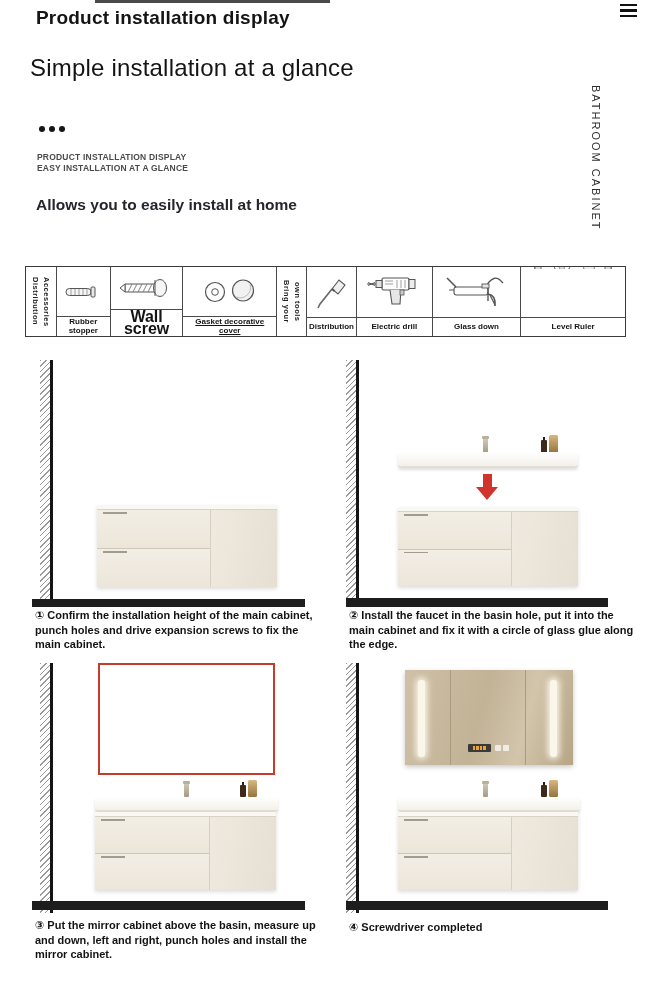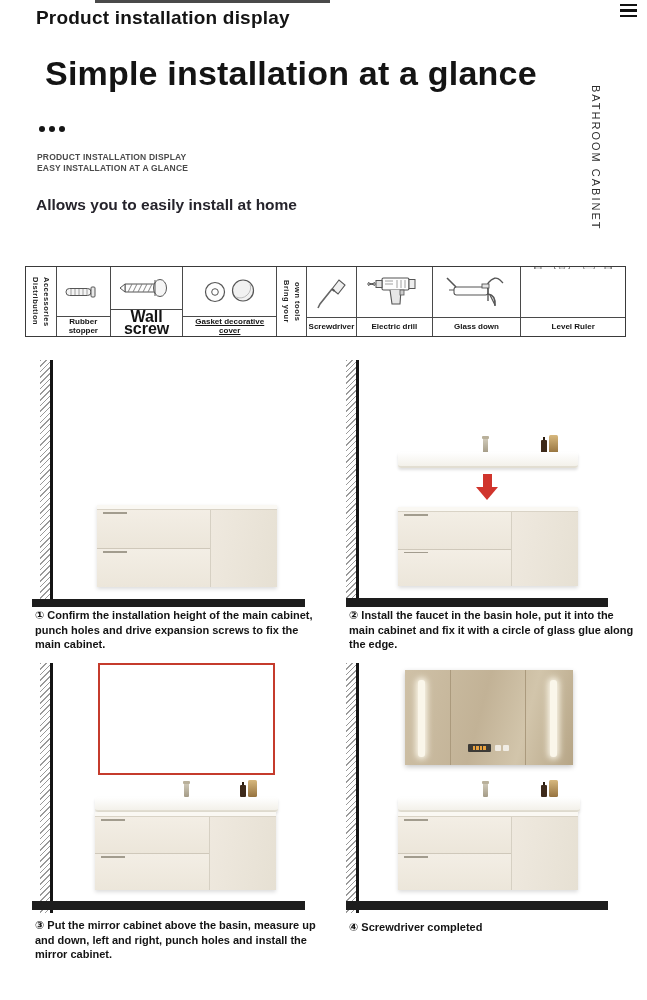--- a/index.html
+++ b/index.html
@@ -3,21 +3,21 @@
 <meta charset="utf-8">
 <style>
   html,body{margin:0;padding:0;background:#fff;}
   .page{
     position:relative;width:647px;height:1000px;background:#fff;overflow:hidden;
     font-family:"Liberation Sans","DejaVu Sans",sans-serif;color:#141414;
   }
   
   .top-artifact{position:absolute;left:95px;top:0;width:235px;height:3px;background:#2a2a2a;opacity:.85;}
   .title{position:absolute;left:36px;top:7px;font-size:19px;font-weight:bold;letter-spacing:.2px;}
-  .heading{position:absolute;left:45px;top:54px;font-size:34px;font-weight:bold;letter-spacing:.2px;}
+  .heading{position:absolute;left:30px;top:54px;font-size:24px;font-weight:normal;letter-spacing:.2px;}
   .dots{position:absolute;left:39px;top:126px;display:flex;gap:4px;}
   .dots i{width:6px;height:6px;border-radius:50%;background:#161616;}
   .subtitle{position:absolute;left:37px;top:152px;font-size:8.5px;line-height:11px;color:#4b4b4b;font-weight:bold;letter-spacing:.2px;}
   .tagline{position:absolute;left:36px;top:196px;font-size:15.5px;font-weight:bold;color:#26242c;}
   .hamburger{position:absolute;left:620px;top:4px;width:17px;cursor:pointer;}
   .hamburger i{display:block;height:2.2px;background:#111;margin-bottom:3.2px;}
   .side-label{position:absolute;left:590px;top:85px;writing-mode:vertical-rl;font-size:11px;letter-spacing:2px;color:#2e2e2e;}
   
   .acc-table{position:absolute;left:25px;top:266px;width:601px;height:71px;display:flex;border:1.4px solid #3a3a3a;box-sizing:border-box;}
   .cell{border-right:1px solid #4a4a4a;box-sizing:border-box;display:flex;flex-direction:column;}
@@ -139,21 +139,21 @@
     </div>
 
     <div class="cell" style="width:50px;">
       <div class="cell-img">
         <svg width="36" height="42" viewBox="0 0 36 42">
           <path d="M5 37l2-4 12-15" fill="none" stroke="#666" stroke-width="1.6"></path>
           <path d="M19 18l7-9 6 5-7 9z" fill="#f0f0f0" stroke="#555" stroke-width="1.1"></path>
           <path d="M19 18l2.5 2" stroke="#555" stroke-width="2.2"></path>
         </svg>
       </div>
-      <div class="cell-label">Screwdriver</div>
+      <div class="cell-label">Distribution</div>
     </div>
 
     <div class="cell" style="width:76px;">
       <div class="cell-img">
         <svg width="58" height="42" viewBox="0 0 58 42">
           <rect x="17" y="7" width="27" height="12" rx="1.5" fill="#fdfdfd" stroke="#555" stroke-width="1.1"></rect>
           <path d="M20 10h8M20 13h8M32 9v8M36 9v8M40 9v8" stroke="#888" stroke-width=".8"></path>
           <rect x="44" y="8.5" width="6" height="9" fill="#eee" stroke="#555" stroke-width="1"></rect>
           <path d="M25 19l2 14h8l1-14" fill="#e7e7e7" stroke="#555" stroke-width="1.1"></path>
           <rect x="35" y="19" width="4" height="5" fill="#ccc" stroke="#555" stroke-width=".8"></rect>

